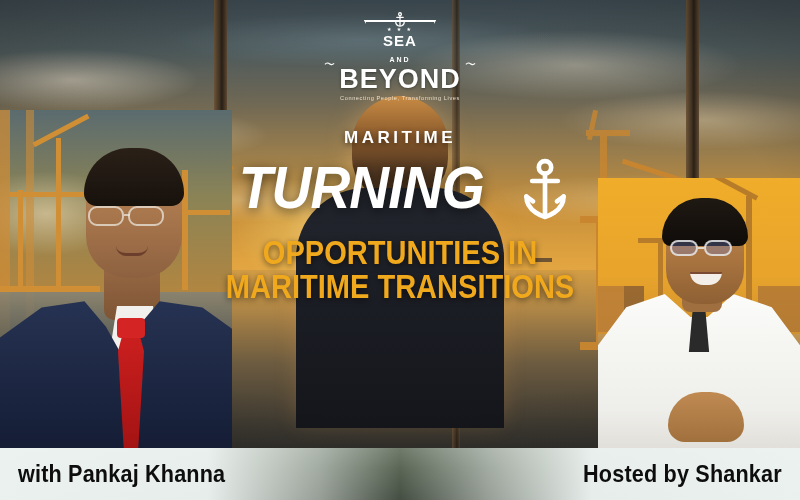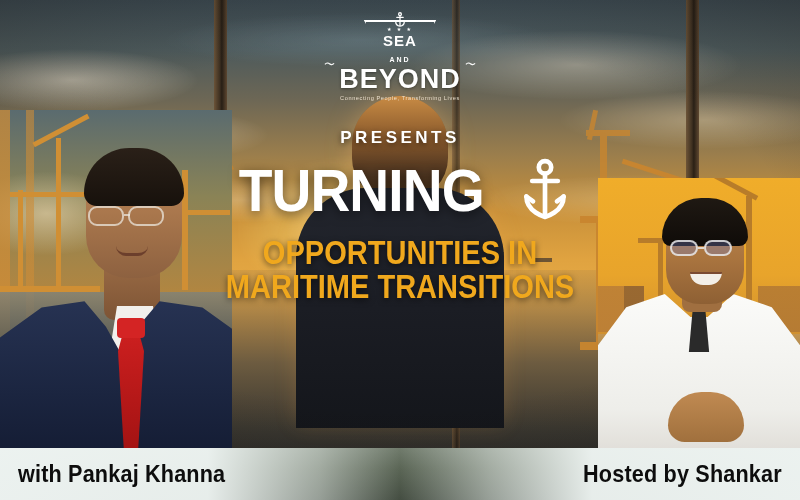--- a/index.html
+++ b/index.html
@@ -269,21 +269,21 @@
     display:flex; align-items:center; justify-content:center;
     box-shadow:0 2px 10px rgba(0,0,0,.35);
   }
   .part-text{ color:#231a5c; font-weight:bold; font-size:30px; letter-spacing:.5px;
     padding-left:28px; font-family:"Liberation Sans", sans-serif;}
 
   
   .title-block{ position:absolute; left:0; right:0; top:128px; text-align:center; z-index:6; }
   .presents{ color:#fff; font-weight:bold; font-size:17px; letter-spacing:3.5px;
     text-shadow:0 2px 6px rgba(0,0,0,.6); }
-  .line1{ display:flex; align-items:center; justify-content:center; gap:24px; margin-top:10px; }
+  .line1{ display:flex; align-items:flex-start; justify-content:center; gap:24px; margin-top:10px;font-style:italic; }
   .line2{ display:flex; align-items:center; justify-content:center; gap:10px; margin-top:-14px;}
   .big{ color:#fff; font-weight:bold; font-size:60px; line-height:1;
     letter-spacing:-1px; transform:scaleX(.92); transform-origin:center;
     text-shadow:0 3px 12px rgba(0,0,0,.55);
     font-family:"Liberation Sans Narrow","Liberation Sans", sans-serif; }
   .icon-anchor, .icon-wheel{ flex:0 0 auto; }
 
   .subtitle{ margin-top:12px; }
   .sub1{ color:#f0a81d; font-weight:bold; font-size:33px; line-height:1.02;
     letter-spacing:0px; transform:scaleX(.88); transform-origin:center;
@@ -438,21 +438,21 @@
       <span class="logo-wave lw">〜</span>
       <div class="logo-and">AND</div>
       <span class="logo-wave rw">〜</span>
     </div>
     <div class="logo-beyond">BEYOND</div>
     <div class="logo-tag">Connecting People, Transforming Lives</div>
   </div>
 
 
   <div class="title-block">
-    <div class="presents">PRESENTS</div>
+    <div class="presents">MARITIME</div>
 
     <div class="line1">
       <span class="big">TURNING</span>
       <span class="icon-anchor">
         <svg width="54" height="62" viewBox="0 0 24 28" fill="none" stroke="#fff" stroke-width="2.1" stroke-linecap="round" stroke-linejoin="round">
           <circle cx="12" cy="4.2" r="2.8"></circle>
           <line x1="12" y1="7.2" x2="12" y2="25.4"></line>
           <line x1="6.2" y1="10.4" x2="17.8" y2="10.4"></line>
           <path d="M3.6 17.4 C3.6 24.4 12 26.6 12 26.6 C12 26.6 20.4 24.4 20.4 17.4"></path>
           <line x1="3.6" y1="17.4" x2="6.6" y2="19.6"></line>

